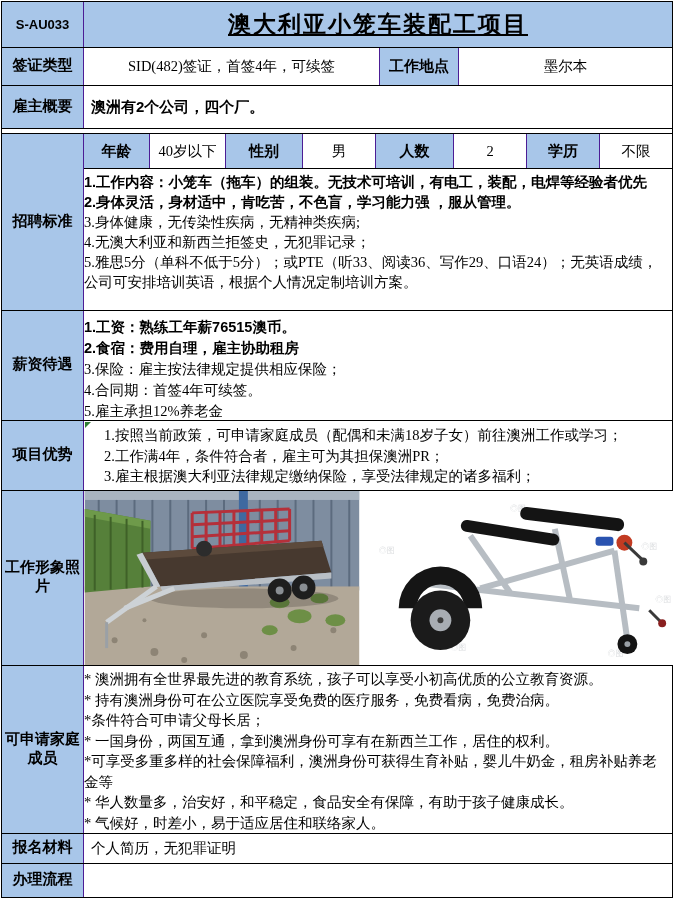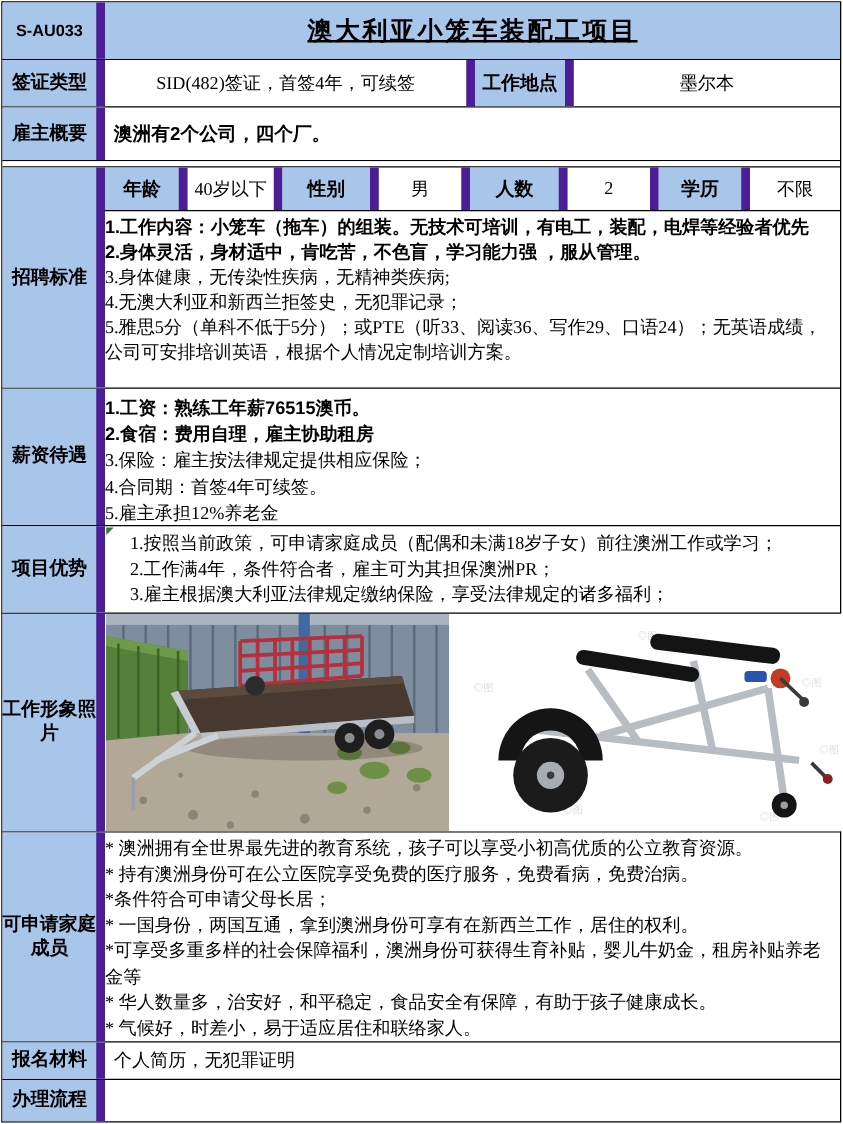--- a/index.html
+++ b/index.html
@@ -2,34 +2,34 @@
 <html><head>
 <meta charset="utf-8">
 <style>
   * { margin:0; padding:0; box-sizing:border-box; }
   html,body { background:#fff; }
   body { width:674px; font-family:"Liberation Serif", serif; color:#000; }
   .sheet { position:relative; width:674px; height:899px; background:#fff; padding:1px 1px 0 1px; }
   .tbl { width:672px; border:1px solid #000; }
   .row { display:flex; border-bottom:1px solid #000; }
   .row:last-child { border-bottom:none; }
-  .cell { border-right:7px solid #4c1d95; }
+  .cell { border-right:1px solid #4c1d95; }
   .cell:last-child { border-right:none; }
   .label { background:#A8C6E9; font-family:Liberation Mono, monospace; font-weight:bold;
            display:flex; align-items:center; justify-content:center; text-align:center;
            font-size:15px; line-height:19px; flex:0 0 82px; }
   .blue { background:#A8C6E9; font-family:"Liberation Sans", sans-serif; font-weight:bold;
           display:flex; align-items:center; justify-content:center; font-size:15px; }
   .val { display:flex; align-items:center; justify-content:center; font-size:14.5px; }
   .val-left { display:flex; align-items:center; padding:2px 7px; font-size:14.5px; }
   .r-title { height:46px; }
   .code-cell { flex:0 0 82px; background:#A8C6E9; display:flex; align-items:center; justify-content:center;
                font-family:"Liberation Sans", sans-serif; font-weight:bold; font-size:13px; }
   .title-cell { flex:1; background:#A8C6E9; display:flex; align-items:center; justify-content:center; }
-  .title-text { font-size:20px; font-weight:bold; text-decoration:underline; letter-spacing:2px; }
+  .title-text { font-size:23px; font-weight:bold; text-decoration:underline; letter-spacing:2px; }
   .r-visa { height:38px; }
   .visa-val { flex:0 0 296px; }
   .loc-label { flex:0 0 79px; }
   .loc-val { flex:1; }
   .r-employer { height:43px; }
   .employer-val { flex:1; font-weight:bold; font-family:"Liberation Sans", sans-serif; font-size:15px; }
   .r-spacer { height:5px; background:#fff; }
   .r-recruit { height:177px; }
   .recruit-right { flex:1; display:flex; flex-direction:column; }
   .subhead { display:flex; height:35px; border-bottom:1px solid #000; }

